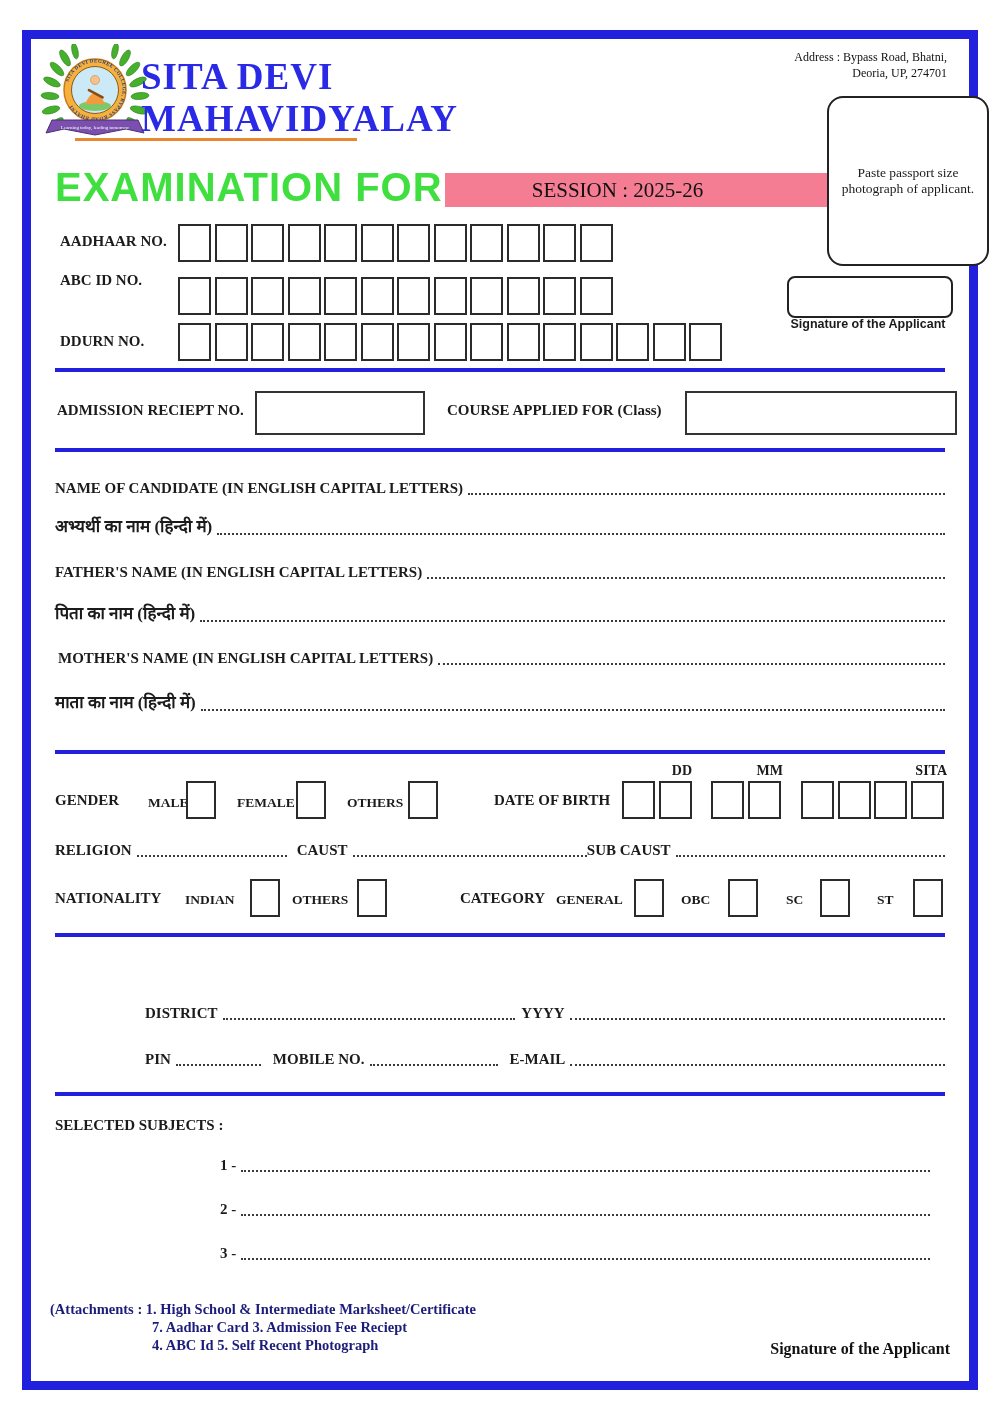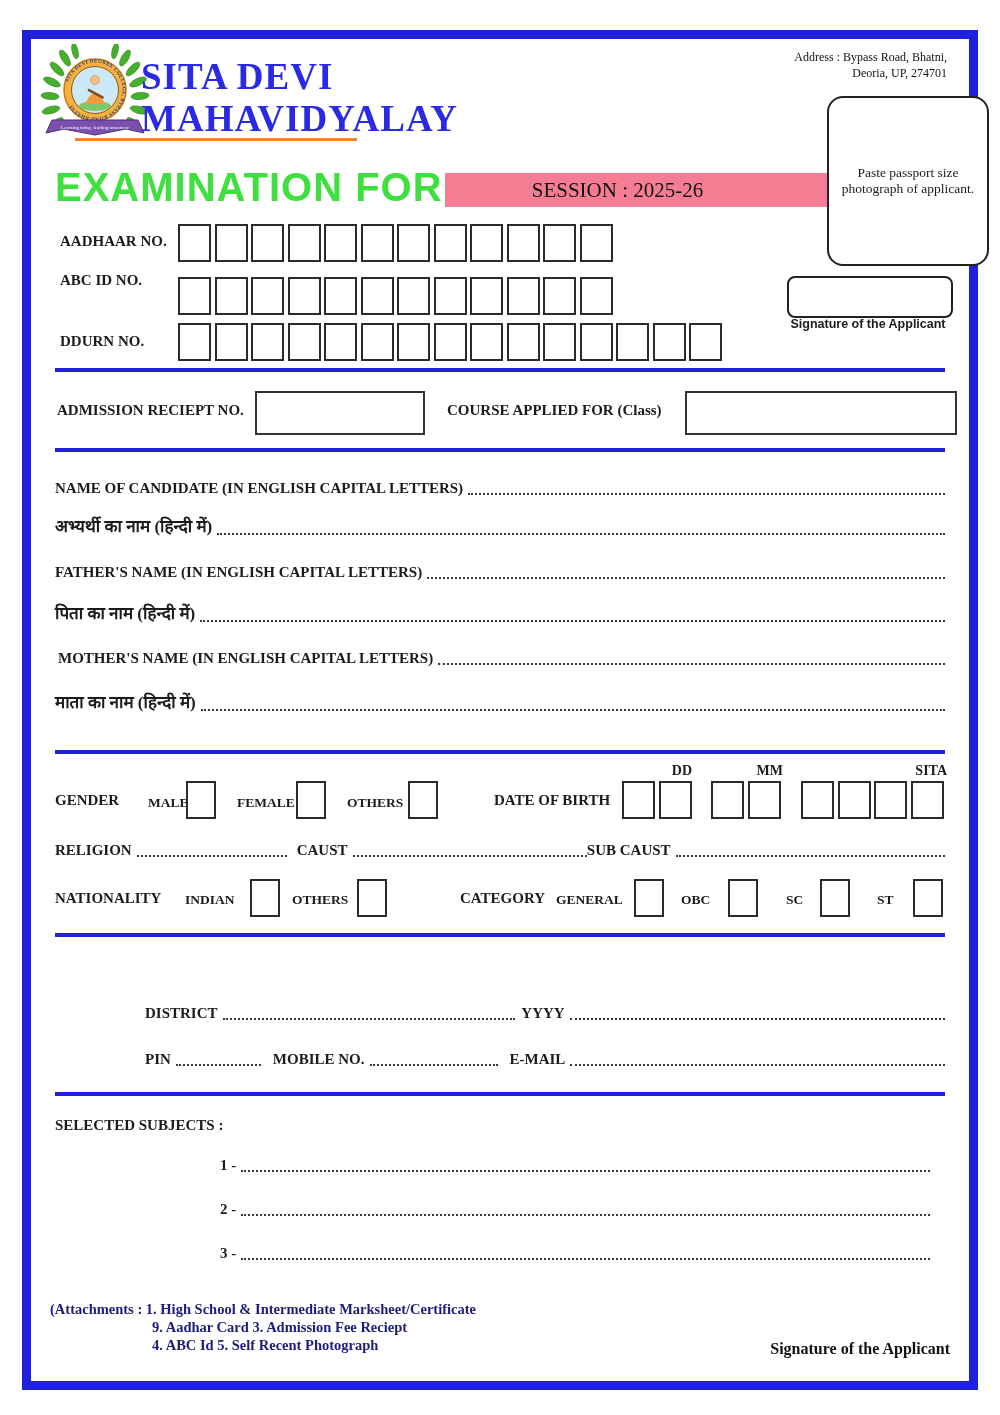--- a/index.html
+++ b/index.html
@@ -273,17 +273,17 @@
     <span class="nlabel">2 -</span>
     <span class="dots"></span>
   </div>
   <div class="lrow" style="left:220px;right:70px;top:1243px">
     <span class="nlabel">3 -</span>
     <span class="dots"></span>
   </div>
 
   <div class="attach">
     <div>(Attachments : 1. High School &amp; Intermediate Marksheet/Certificate</div>
-    <div class="ind">9. Aadhar Card 3. Admission Fee Reciept</div>
+    <div class="ind">7. Aadhar Card 3. Admission Fee Reciept</div>
     <div class="ind">4. ABC Id 5. Self Recent Photograph</div>
   </div>
   <div class="footer-sig">Signature of the Applicant</div>
 </div>
 
 </body></html>

